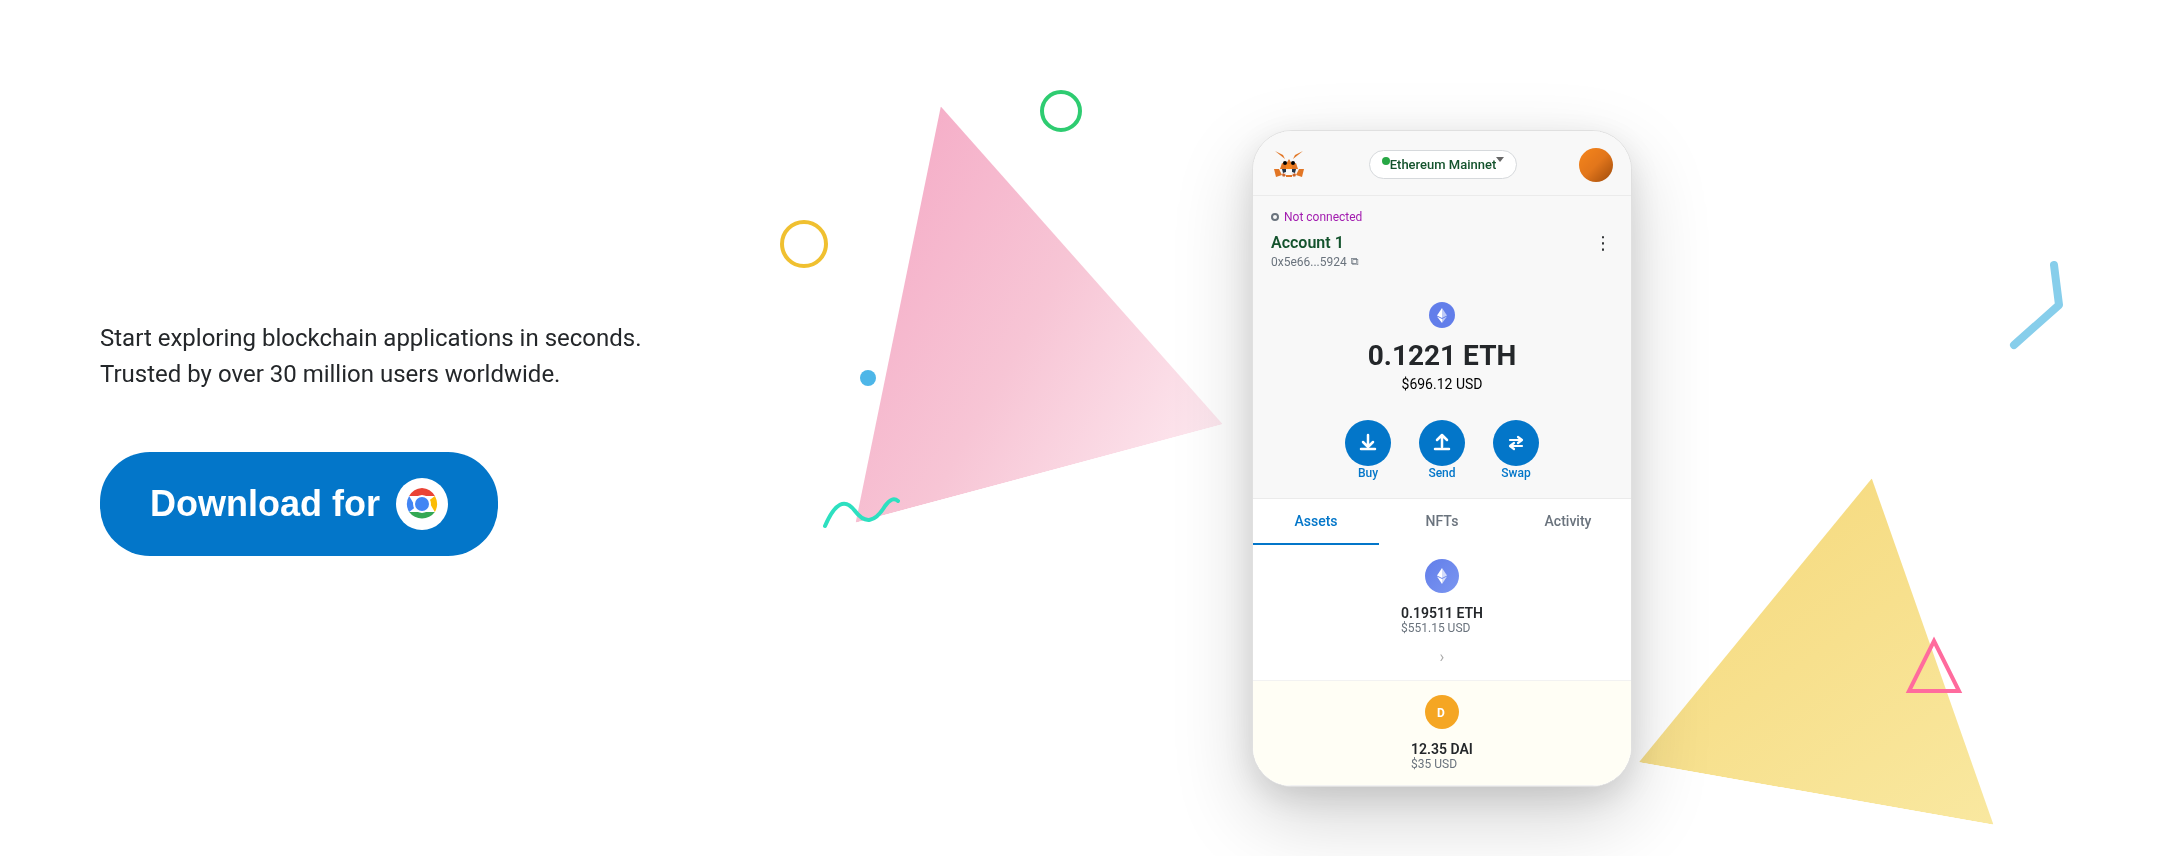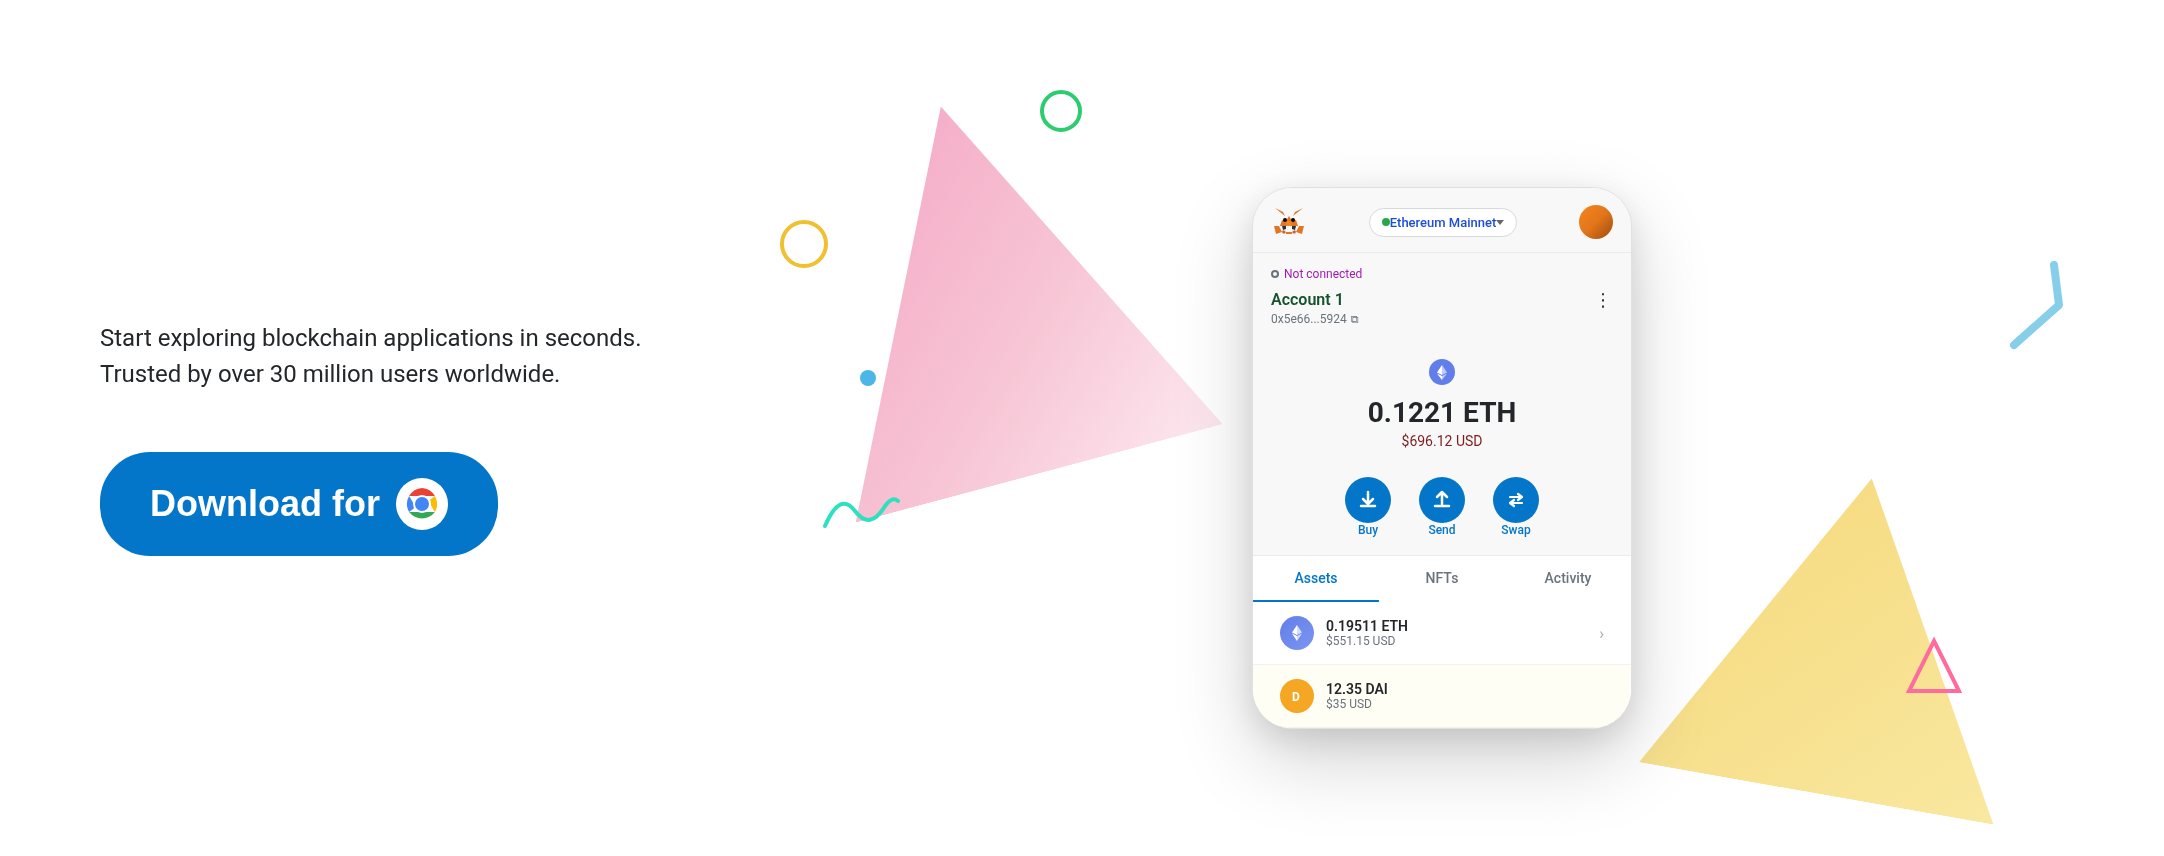--- a/index.html
+++ b/index.html
@@ -175,28 +175,28 @@
       border-bottom: 1px solid #ebebeb;
     }
 
     .fox-icon {
       width: 36px;
       height: 36px;
     }
 
     .network-pill {
       display: flex;
-      align-items: center;
+      align-items: flex-start;
       gap: 0;
       background: #ffffff;
       border: 1px solid #d6d9dc;
       border-radius: 20px;
       padding: 6px 12px;
       font-size: 13px;
-      color: #1d4ed8;
+      color: #14532d;
       font-weight: 500;
     }
 
     .green-dot {
       width: 8px;
       height: 8px;
       background: #28a745;
       border-radius: 50%;
       flex-shrink: 0;
     }
@@ -286,21 +286,21 @@
 
     .balance-eth {
       font-size: 28px;
       font-weight: 700;
       color: #24272a;
       margin-bottom: 4px;
     }
 
     .balance-usd {
       font-size: 14px;
-      color: #7f1d1d;
+      color: #000000;
     }
 
     .action-buttons {
       display: flex;
       justify-content: center;
       gap: 28px;
       padding: 14px 18px 18px;
       background: #f8f8f8;
     }
 
@@ -350,20 +350,21 @@
     .asset-list {
       background: #ffffff;
     }
 
     .asset-item {
       display: flex;
       align-items: center;
       padding: 14px 27px;
       border-bottom: 1px solid #f2f2f2;
       gap: 12px;
+      flex-direction: column;
     }
 
     .asset-logo {
       width: 34px;
       height: 34px;
       border-radius: 50%;
       background: linear-gradient(135deg, #627eea 0%, #7b96f0 100%);
       display: flex;
       align-items: center;
       justify-content: center;

